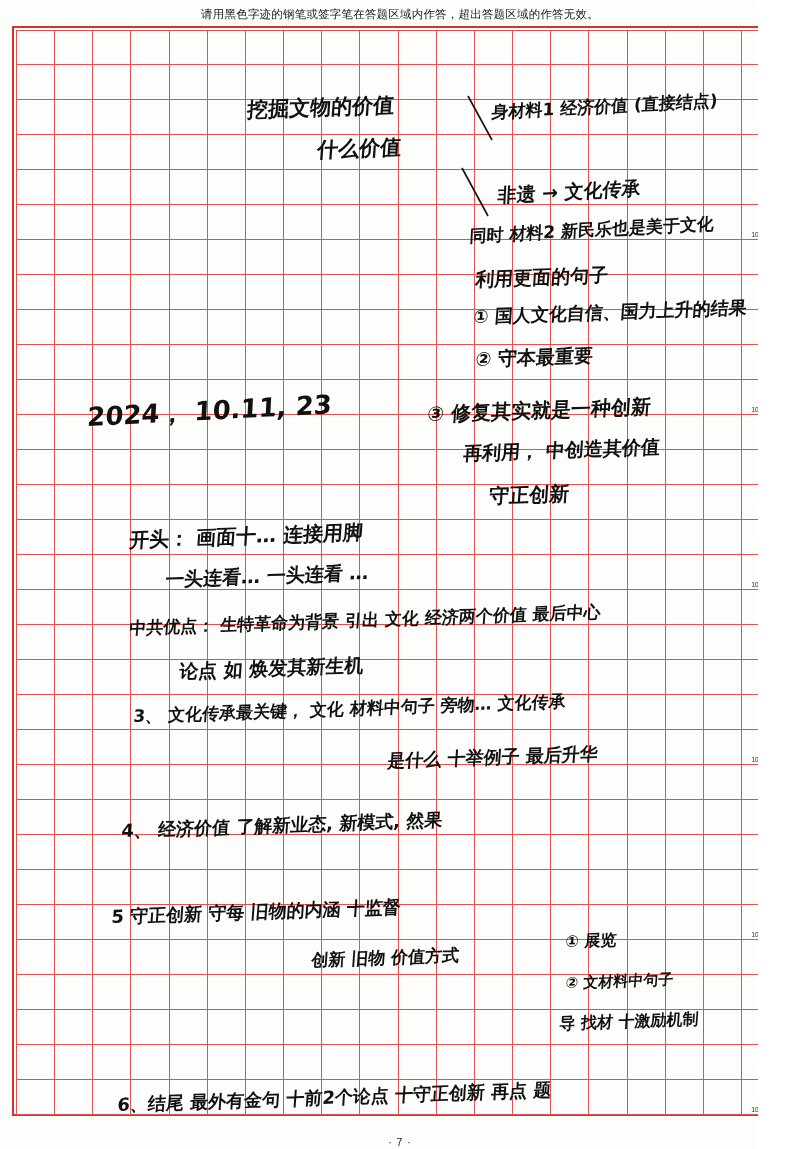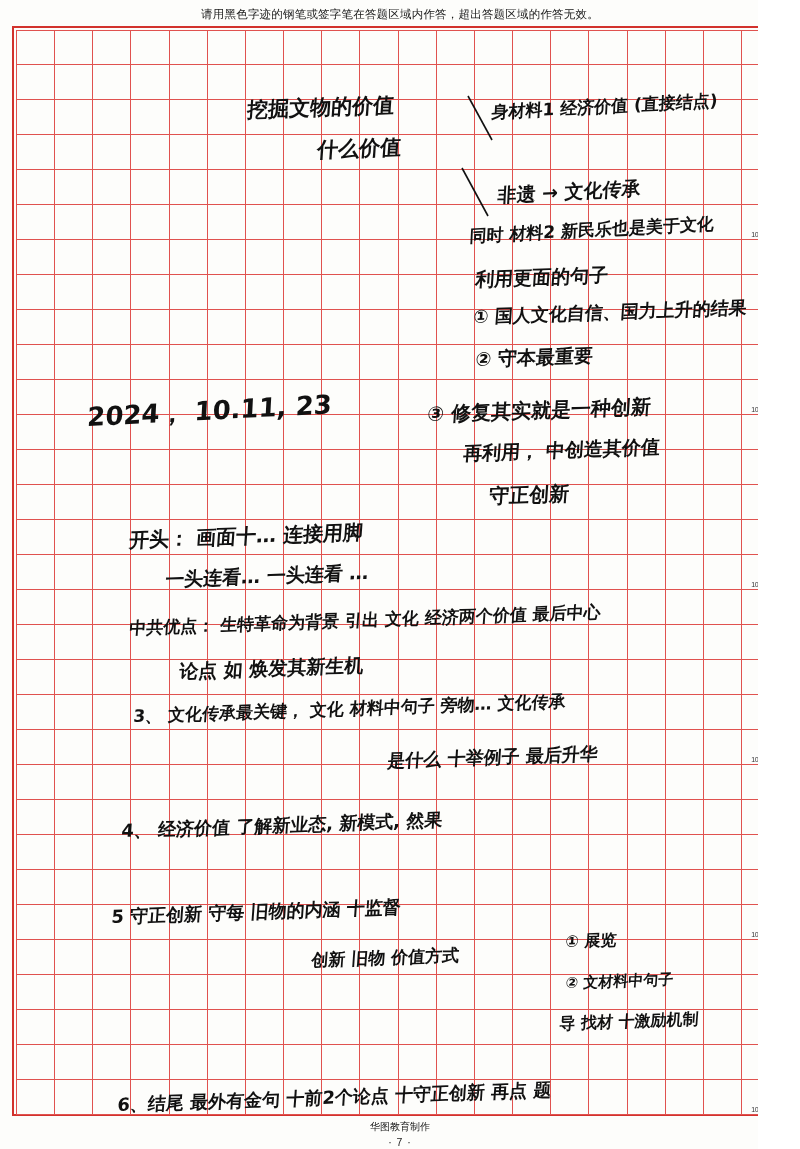--- a/index.html
+++ b/index.html
@@ -839,16 +839,15 @@
       <div class="hw" style="left: 388px; top: 752px; font-size: 18px; transform: rotate(-2deg) skewX(-6deg); transform-origin: left top;">是什么 十举例子 最后升华</div>
       <div class="hw" style="left: 122px; top: 822px; font-size: 18px; transform: rotate(-2deg) skewX(-6deg); transform-origin: left top;">4、 经济价值   了解新业态, 新模式, 然果</div>
       <div class="hw" style="left: 112px; top: 908px; font-size: 18px; transform: rotate(-2deg) skewX(-6deg); transform-origin: left top;">5 守正创新    守每 旧物的内涵 十监督</div>
       <div class="hw" style="left: 312px; top: 952px; font-size: 17px; transform: rotate(-2deg) skewX(-6deg); transform-origin: left top;">创新 旧物 价值方式</div>
       <div class="hw" style="left: 566px; top: 934px; font-size: 16px; transform: rotate(-2deg) skewX(-6deg); transform-origin: left top;">① 展览</div>
       <div class="hw" style="left: 566px; top: 976px; font-size: 15px; transform: rotate(-2deg) skewX(-6deg); transform-origin: left top;">② 文材料中句子</div>
       <div class="hw" style="left: 560px; top: 1016px; font-size: 16px; transform: rotate(-2deg) skewX(-6deg); transform-origin: left top;">导 找材   十激励机制</div>
       <div class="hw" style="left: 118px; top: 1096px; font-size: 18px; transform: rotate(-2deg) skewX(-6deg); transform-origin: left top;">6、结尾   最外有金句 十前2个论点 十守正创新  再点  题</div>
     </div>
 
-  <div id="footer-maker">华图教育制作</div>
   <div id="page-number">· 7 ·</div>
 
 </div>
 
 </body></html>

